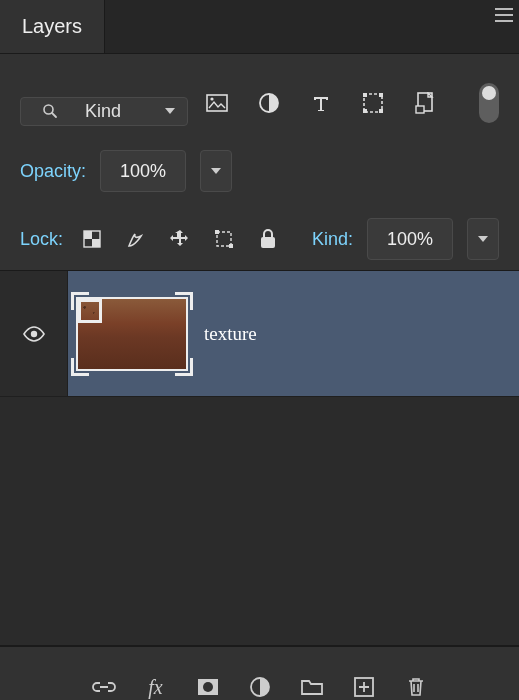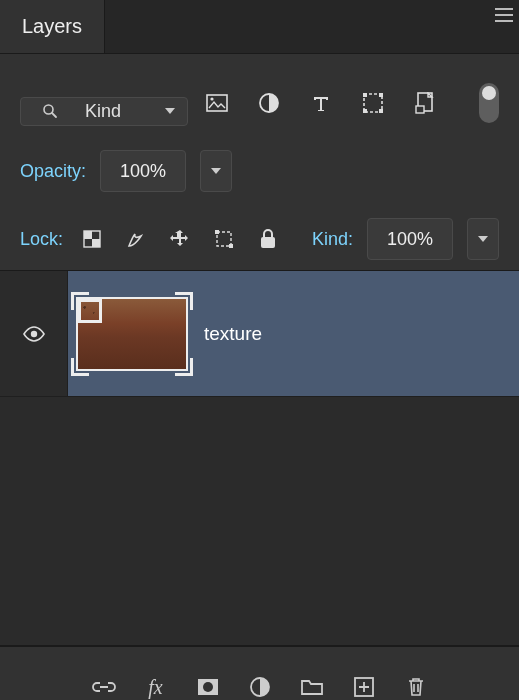--- a/index.html
+++ b/index.html
@@ -96,21 +96,21 @@
     background: #2b2b2b;
     overflow-y: auto;
     border-top: 1px solid #1a1a1a;
     border-bottom: 1px solid #1a1a1a;
   }
   .layer-row {
     display: flex; align-items: center;
     height: 126px;
     border-bottom: 1px solid #1f1f1f;
   }
-  .layer-row.selected { background: #4a5a72; color: #fff; }
+  .layer-row.selected { background: #4a5a72; color: #fff; font-family: Liberation Serif, serif; }
   .vis {
     width: 68px; height: 100%;
     display: flex; align-items: center; justify-content: center;
     background: #2b2b2b;
     border-right: 1px solid #1f1f1f;
   }
   .layer-row.selected .vis { background: #2b2b2b; }
   .thumb-wrap {
     display: flex; align-items: center;
     padding: 0 16px 0 8px;

